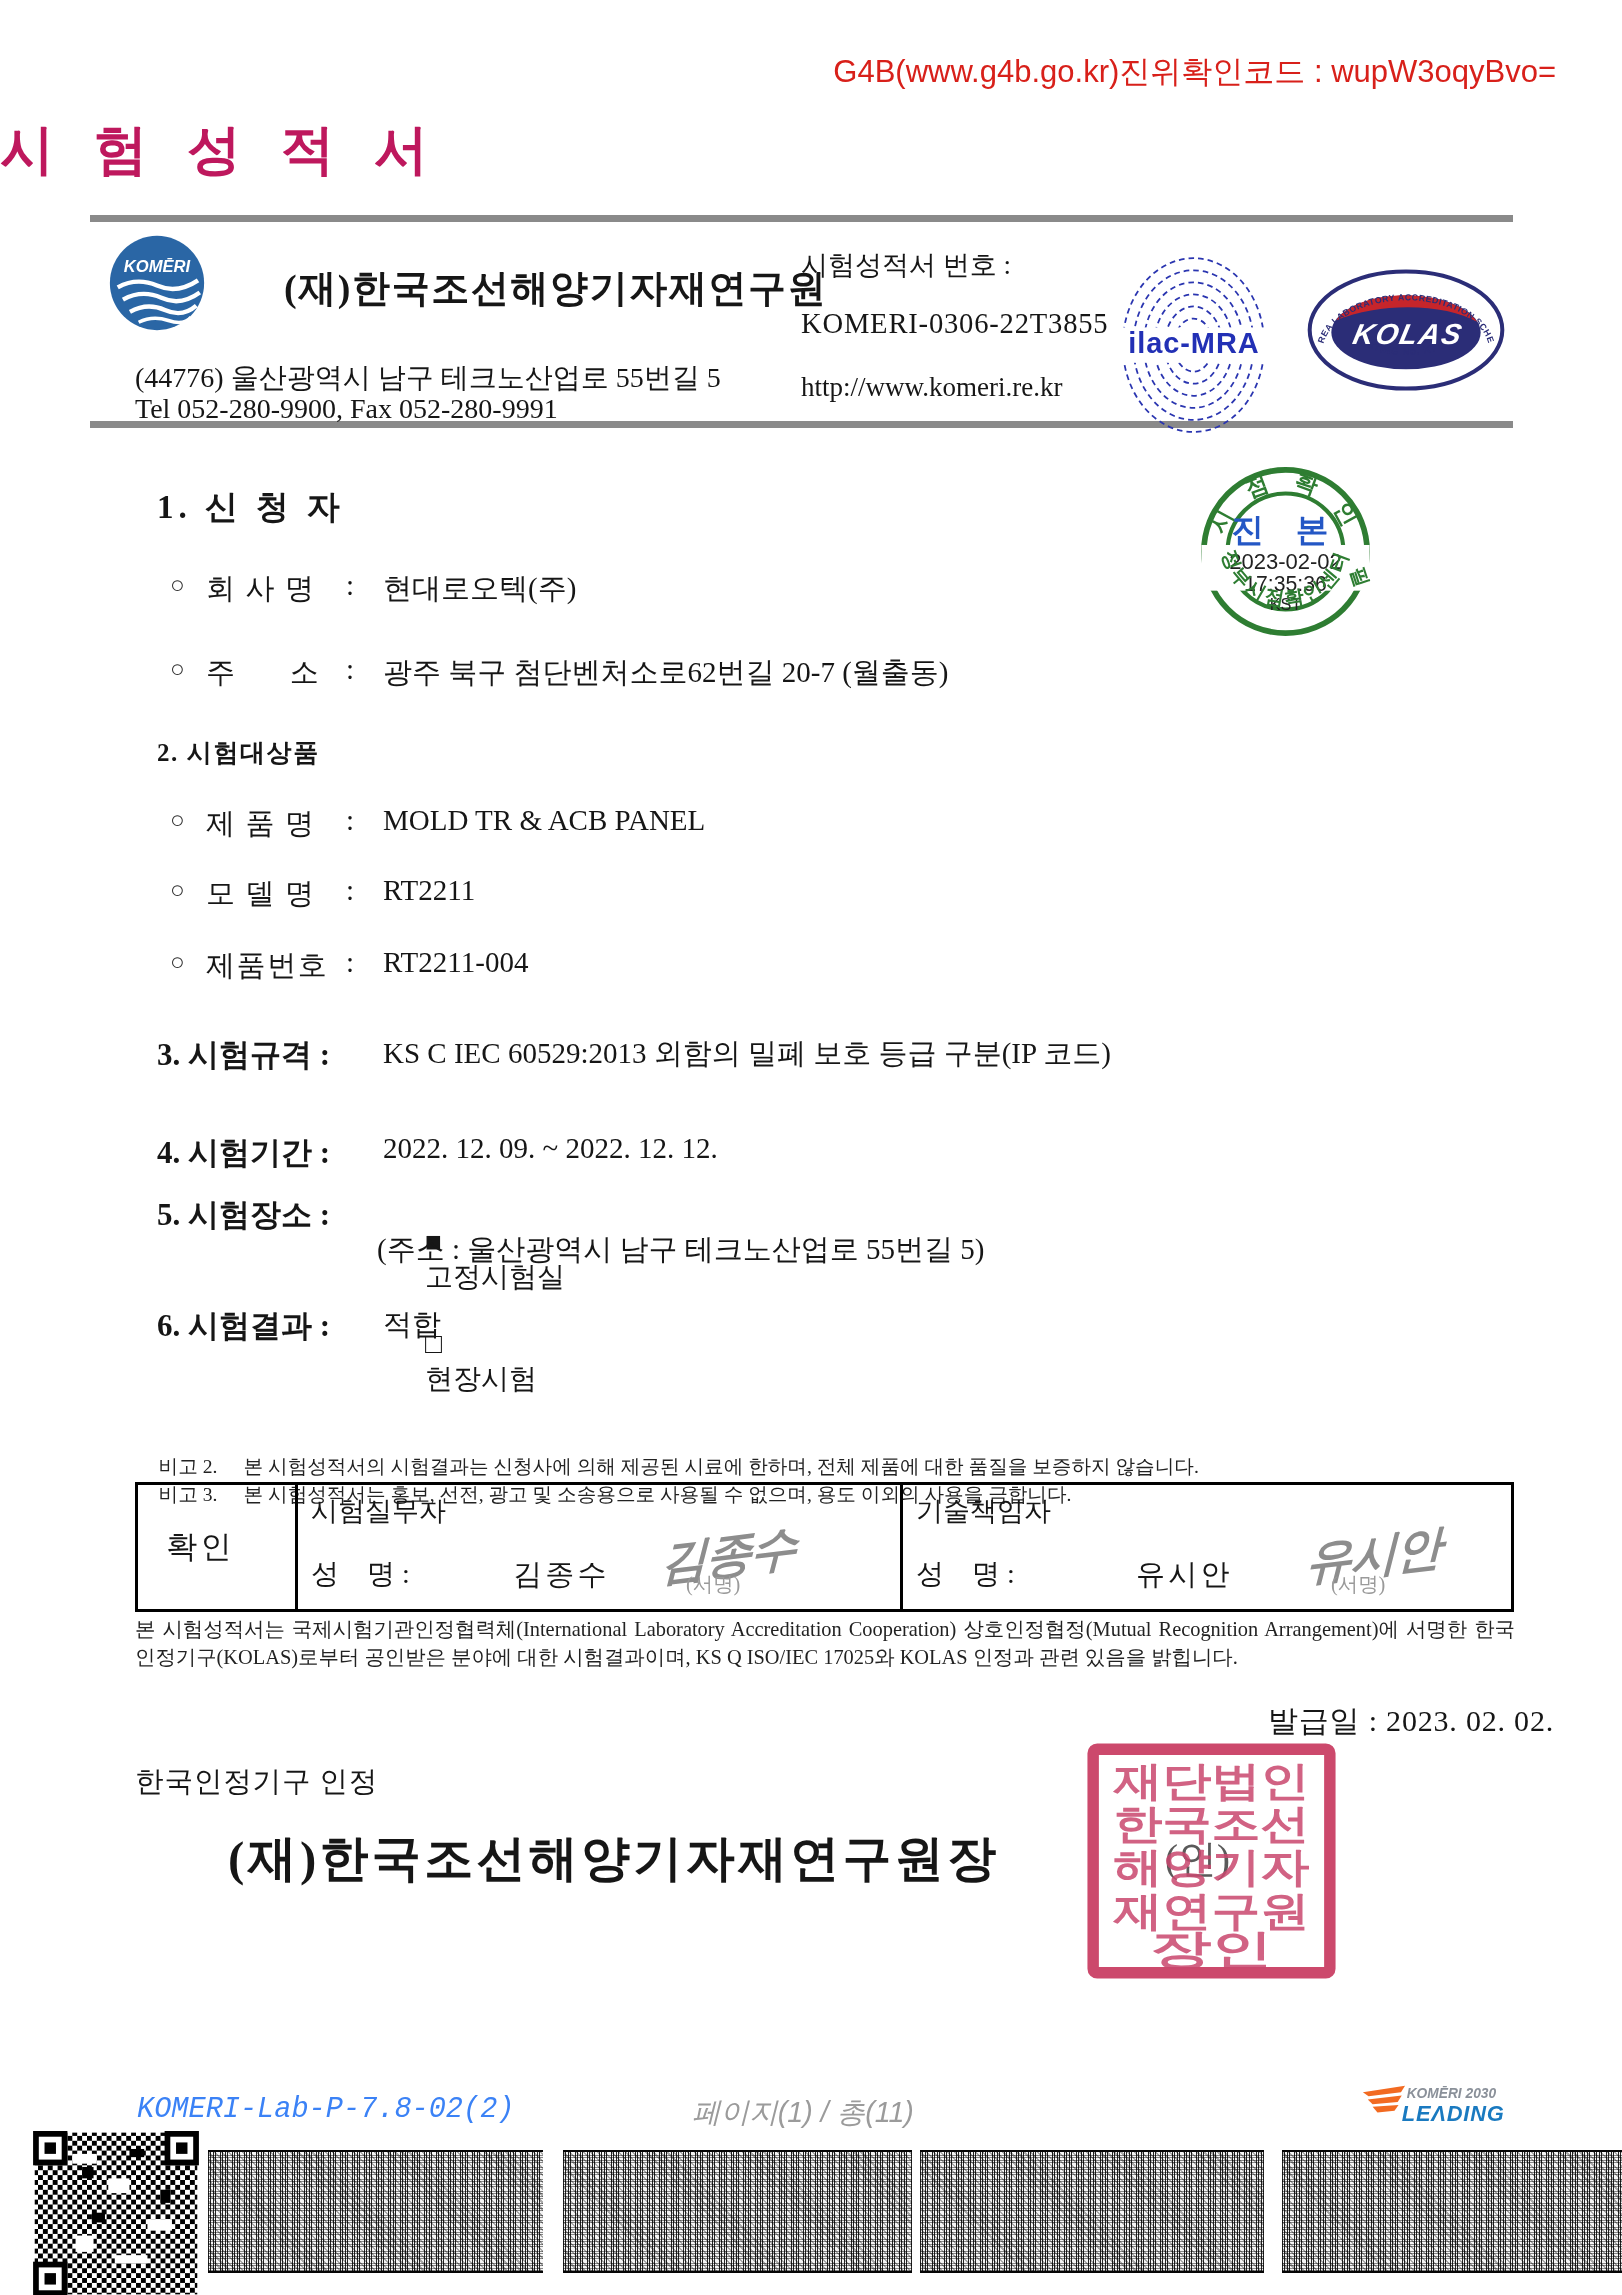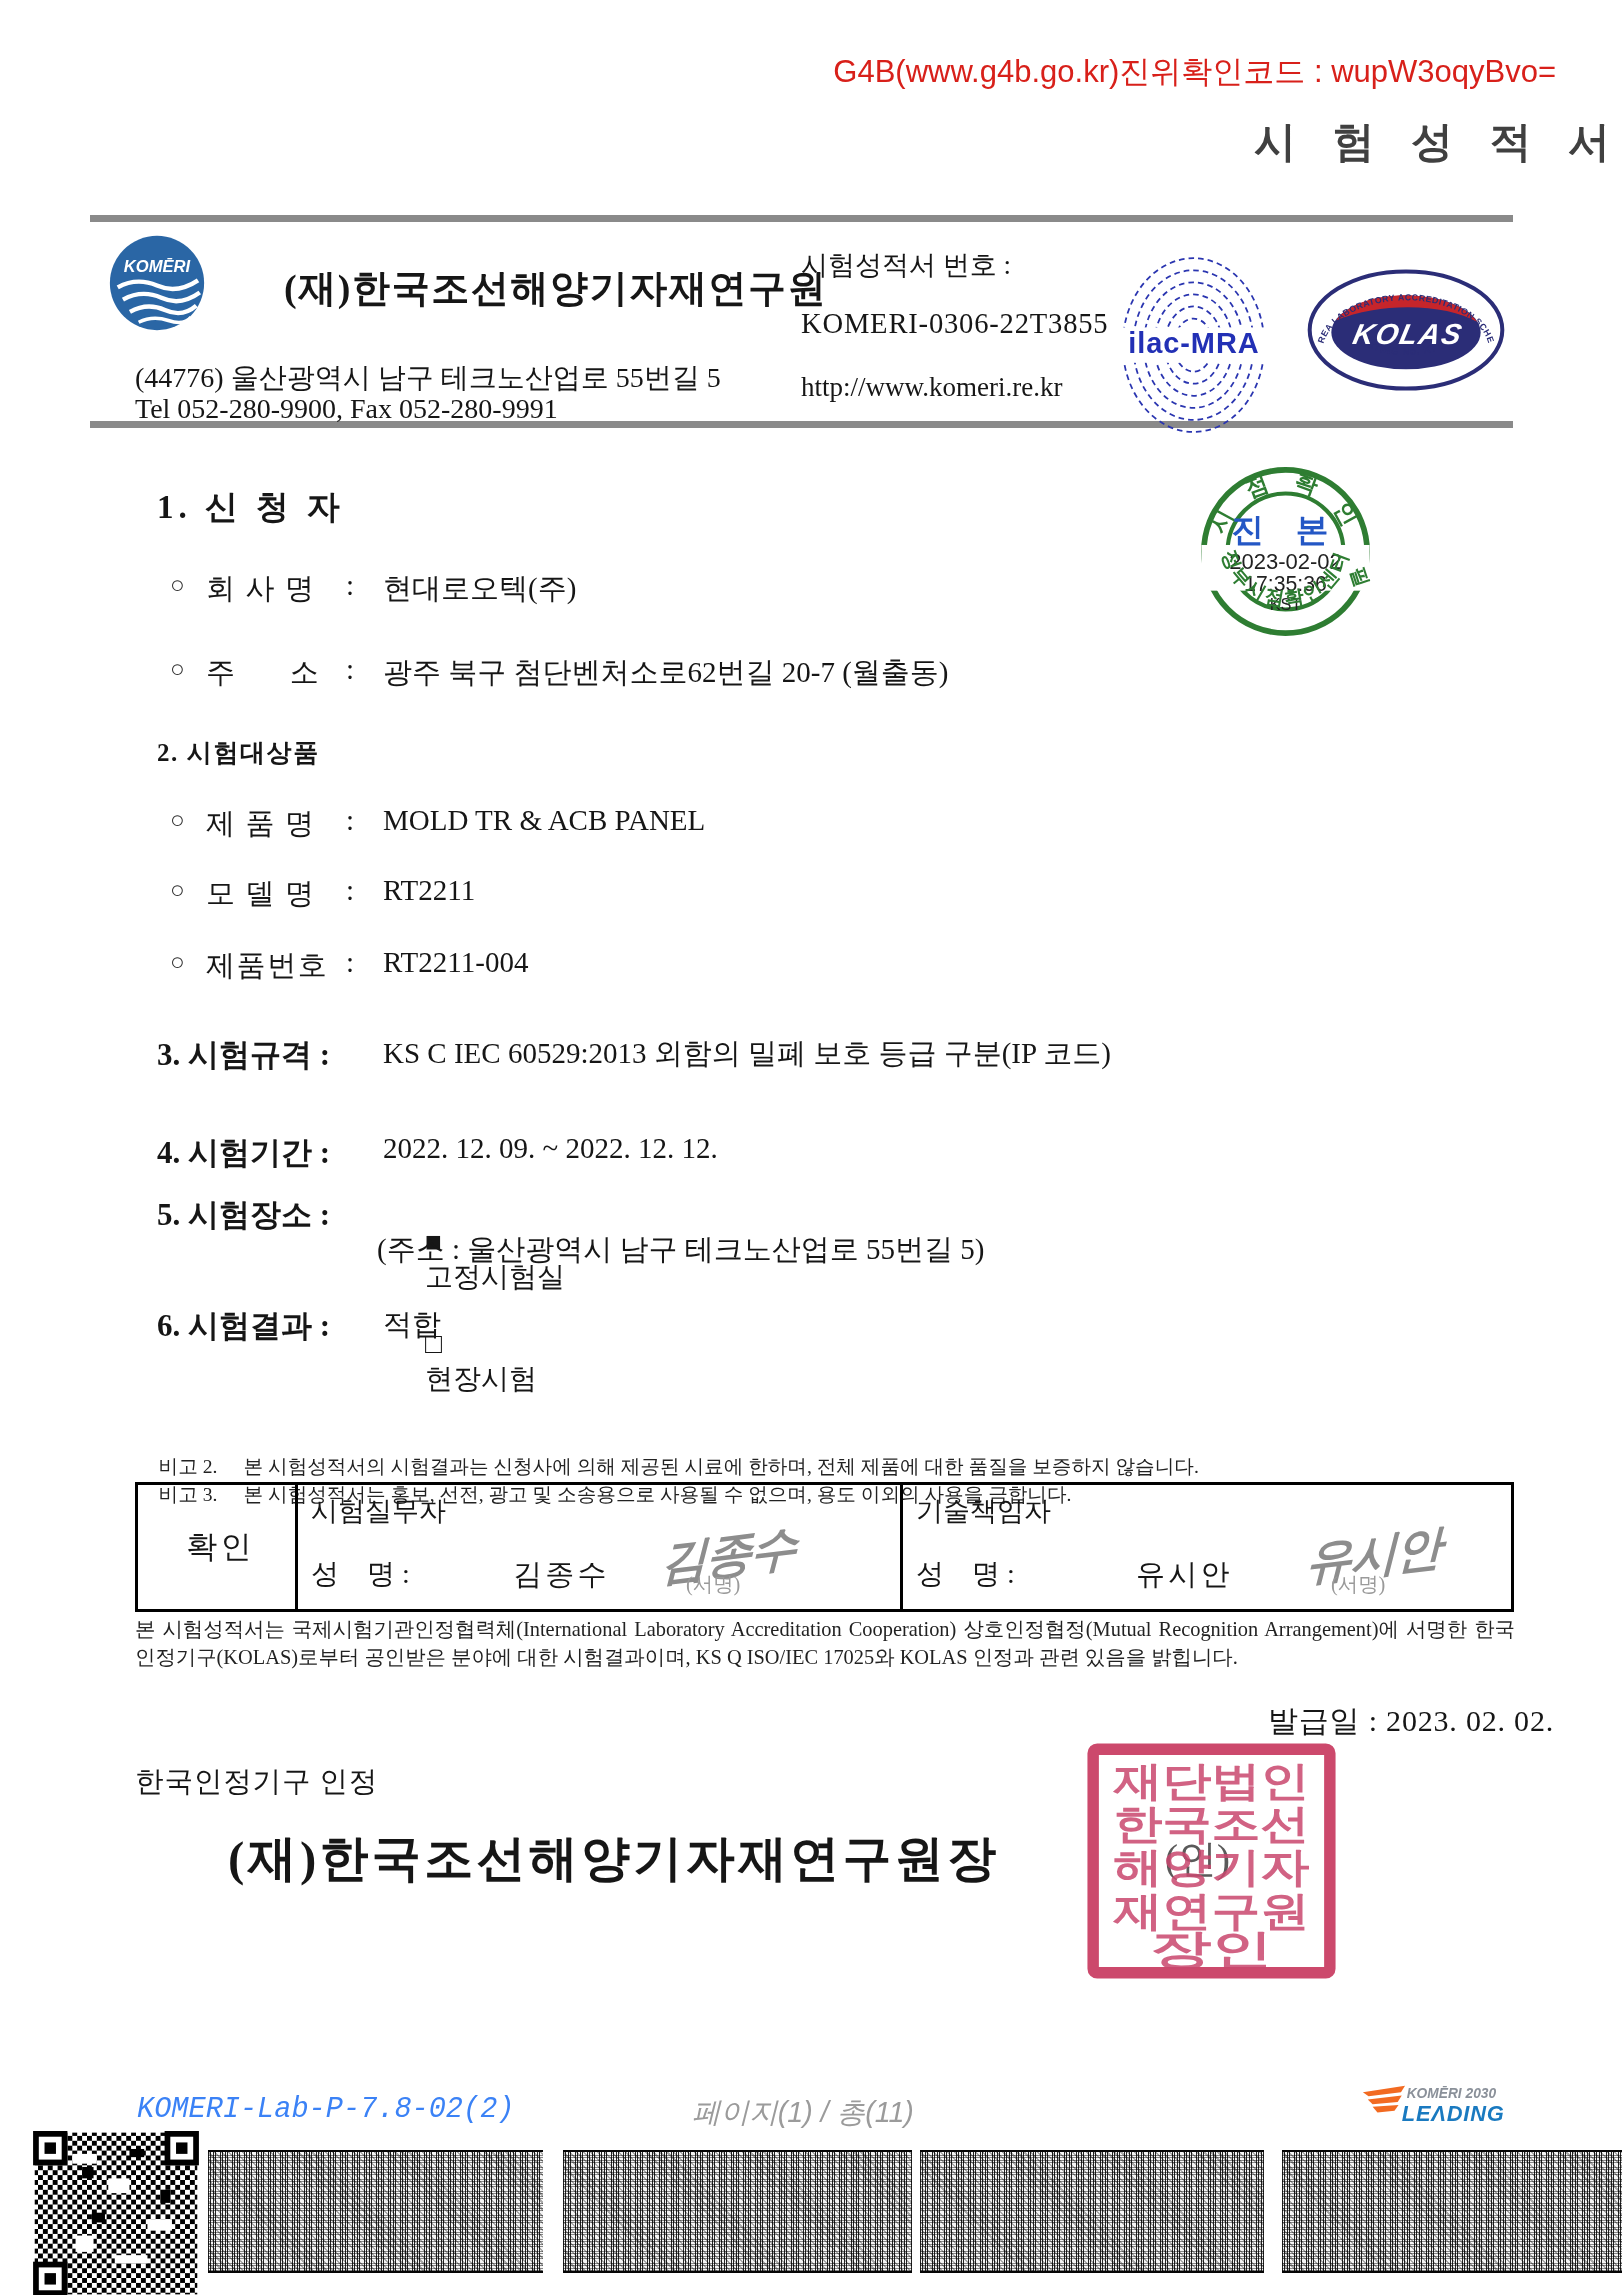--- a/index.html
+++ b/index.html
@@ -3,22 +3,22 @@
 <meta charset="utf-8">
 <style>
   html,body{margin:0;padding:0;background:#ffffff;}
   .page{position:relative;width:1623px;height:2295px;background:#fff;overflow:hidden;
         font-family:"Liberation Serif","DejaVu Serif",serif;color:#161616;}
   .abs{position:absolute;}
   
   .g4b{top:51px;right:67px;font-family:"Liberation Sans","DejaVu Sans",sans-serif;
        font-size:31px;color:#d8201a;letter-spacing:0px;}
   
-  .title{top:114px;left:0;width:100%;text-align:right;font-size:42px;font-weight:bold;
-         letter-spacing:13px;color:#404040;}
+  .title{top:114px;left:0;width:100%;text-align:left;font-size:54px;font-weight:bold;
+         letter-spacing:13px;color:#be185d;}
   
   .bar{left:90px;width:1423px;height:7.3px;background:#8a8a8a;}
   .bar-top{top:215px;} .bar-bottom{top:421px;}
   
   .org-name{top:263px;left:284px;font-size:38px;font-weight:600;letter-spacing:1.6px;}
   .org-addr{top:359px;left:135px;font-size:28px;}
   .org-tel{top:393px;left:135px;font-size:28px;}
   .rep-label{top:247px;left:801px;font-size:27px;}
   .rep-no{top:308px;left:801px;font-size:28.6px;letter-spacing:0.8px;}
   .rep-web{top:372px;left:801px;font-size:27px;}
@@ -34,21 +34,21 @@
   .item .lbl{position:absolute;left:157px;font-size:31px;font-weight:bold;white-space:pre;}
   .item .val{position:absolute;left:383px;white-space:pre;}
   .chk{font-size:28px;}
   
   .note{left:139px;font-size:19.6px;white-space:pre;color:#222;}
   .note .no{display:inline-block;width:85px;}
   
   .ctable{top:1482px;left:135px;width:1373px;height:124px;border:3.3px solid #000;}
   .vline{position:absolute;top:0;width:3.3px;height:100%;background:#000;}
   .cell-label{position:absolute;left:0;top:0;width:125px;height:100%;display:flex;
-              align-items:center;justify-content:center;font-size:31px;letter-spacing:3.3px;padding-left:20px;}
+              align-items:center;justify-content:center;font-size:31px;letter-spacing:3.3px;}
   .role{position:absolute;top:8.2px;font-size:27px;}
   .nlabel{position:absolute;top:70px;font-size:28px;white-space:pre;}
   .nvalue{position:absolute;top:70px;font-size:29px;letter-spacing:3.3px;}
   .sig{position:absolute;top:39px;font-size:47px;font-weight:bold;color:#8d8d8d;
        transform:rotate(-7deg) skewX(-8deg);letter-spacing:-1.6px;font-style:italic;}
   .signote{position:absolute;top:85px;font-size:20.4px;color:#9a9a9a;}
   
   .accnote{top:1615px;left:135px;width:1380px;font-size:20.4px;line-height:28px;
            text-align:justify;color:#222;}
   .issue{top:1701px;right:69px;font-size:30px;letter-spacing:0.8px;}

